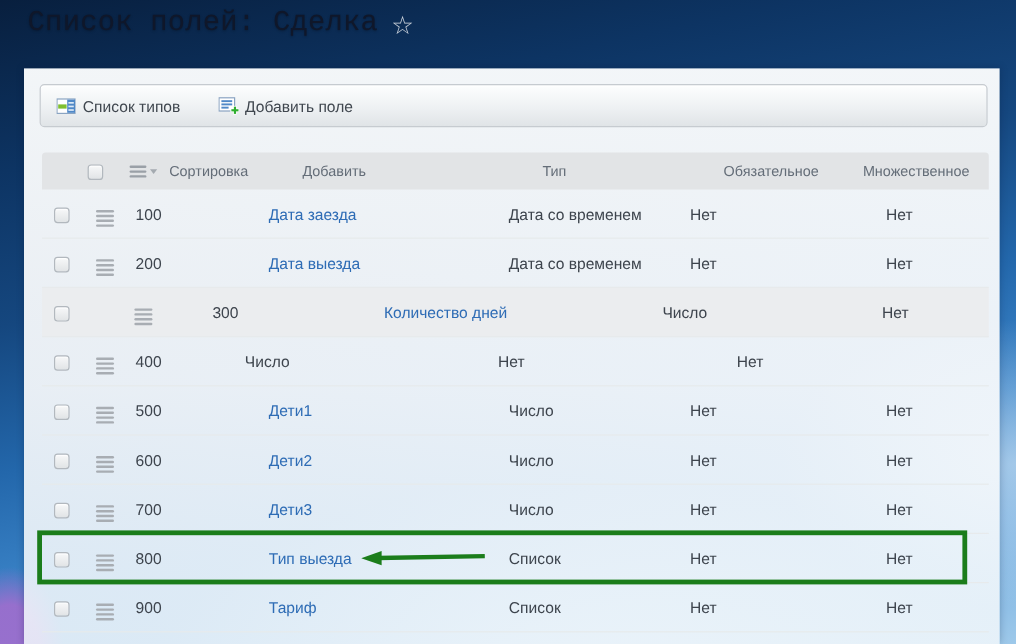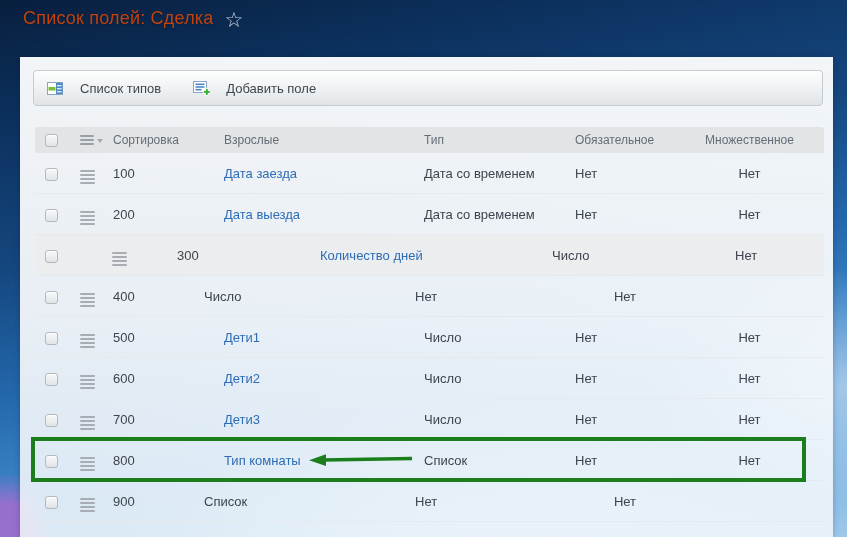--- a/index.html
+++ b/index.html
@@ -13,22 +13,23 @@
       linear-gradient(168deg, #081f3e 0%, #0d3463 20%, #15477f 38%, #2367ab 55%, #3c85c9 70%, #6faade 85%, #9ec9ea 100%);
     position:relative;
   }
 
   
   .page-head {
     position:absolute; top:6px; left:23px;
     display:flex; align-items:center; gap:11px;
   }
   .page-title {
-    color:#c2410c; font-size:18px; font-weight:400; letter-spacing:0.2px;
+    color:#0f172a; font-size:24px; font-weight:400; letter-spacing:0.2px;
     text-shadow:0 1px 2px rgba(0,0,0,0.25);
+    font-family:Liberation Mono, monospace;
   }
   .star {
     color:rgba(255,255,255,0.78); font-size:21px; line-height:1;
     cursor:pointer; padding-top:3px;
   }
 
   
   .panel {
     position:absolute; left:20px; right:14px; top:57px; bottom:0;
     background:linear-gradient(180deg, rgba(250,252,253,0.97) 0%, rgba(248,250,252,0.93) 55%, rgba(241,247,251,0.86) 100%);
@@ -37,35 +38,35 @@
 
   
   .toolbar {
     margin:13px 10px 0 13px; height:36px;
     border:1px solid #c6cbd0; border-radius:4px;
     background:linear-gradient(180deg,#fdfefe 0%,#eef1f3 55%,#e0e4e7 100%);
     box-shadow:inset 0 1px 0 #ffffff;
     display:flex; align-items:center; padding-left:13px; gap:32px;
   }
   .tb-btn {
-    display:flex; align-items:center; gap:16px;
+    display:flex; align-items:center; gap:5px;
     font-size:13px; color:#40474f; cursor:pointer; user-select:none;
   }
   .tb-btn svg { display:block; }
 
   
   .grid { margin:21px 9px 0 15px; }
   .grid-row {
     display:grid;
     grid-template-columns:34px 44px 82px 220px 160px 100px 1fr;
     align-items:center;
   }
   .grid-head {
-    height:26px; background:#e2e4e6; border-radius:3px 3px 0 0;
-    color:#646d78; font-size:12px;
+    height:31px; background:#e2e4e6; border-radius:3px 3px 0 0;
+    color:#646d78; font-size:12px;padding-left:28px;
   }
   .grid-body .grid-row {
     height:41px; border-bottom:1px solid #e7eaec;
     font-size:13px; color:#3d444d;
     position:relative;
   }
   .grid-body .grid-row.shaded { background:#ebedef;gap:32px; }
 
   .c-check { padding-left:10px; }
   .c-sort  { padding-right:5px; }
@@ -154,21 +155,21 @@
       <div class="c-check"><span class="checkbox"></span></div>
       <div class="hmenu">
         <span class="bars">
             <i></i>
             <i></i>
             <i></i>
           </span>
         <span class="caret"></span>
       </div>
       <div class="c-sort">Сортировка</div>
-      <div class="c-name">Взрослые</div>
+      <div class="c-name">Добавить</div>
       <div class="c-type">Тип</div>
       <div class="c-req">Обязательное</div>
       <div class="c-mult">Множественное</div>
     </div>
 
     <div class="grid-body">
 
       <div class="grid-row">
         <div class="c-check"><span class="checkbox"></span></div>
         <div><span class="drag">
@@ -289,40 +290,43 @@
         <span class="hl-frame"></span>
         <div class="c-check"><span class="checkbox"></span></div>
         <div><span class="drag">
               <i></i>
               <i></i>
               <i></i>
               <i></i>
             </span></div>
         <div class="c-sort">800</div>
         <div class="c-name">
-          <a class="link">Тип комнаты</a>
+          <a class="link">Тип выезда</a>
           <svg class="arrow-ico" width="104" height="14" viewBox="0 0 104 14">
             <line x1="14" y1="7" x2="103" y2="5.5" stroke="#1b7d1b" stroke-width="3.6"></line>
             <polygon points="0,7.2 17,1.2 17,13" fill="#1b7d1b"></polygon>
           </svg>
         </div>
         <div class="c-type">Список</div>
         <div class="c-req">Нет</div>
         <div class="c-mult">Нет</div>
       </div>
 
       <div class="grid-row">
         <div class="c-check"><span class="checkbox"></span></div>
         <div><span class="drag">
               <i></i>
               <i></i>
               <i></i>
               <i></i>
             </span></div>
         <div class="c-sort">900</div>
+        <div class="c-name">
+            <a class="link">Тариф</a>
+          </div>
         <div class="c-type">Список</div>
         <div class="c-req">Нет</div>
         <div class="c-mult">Нет</div>
       </div>
 
     </div>
   </div>
 </div>
 
 </body></html>

